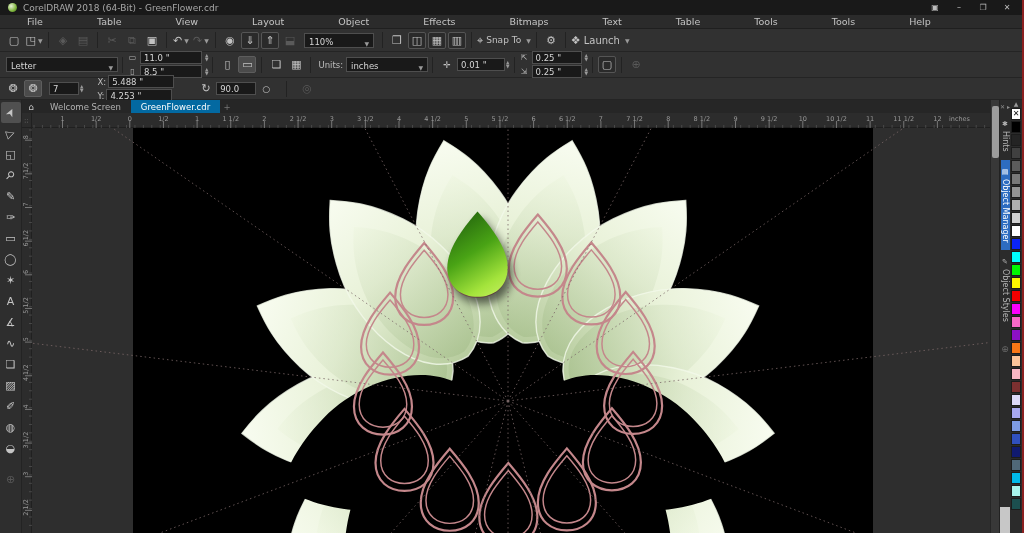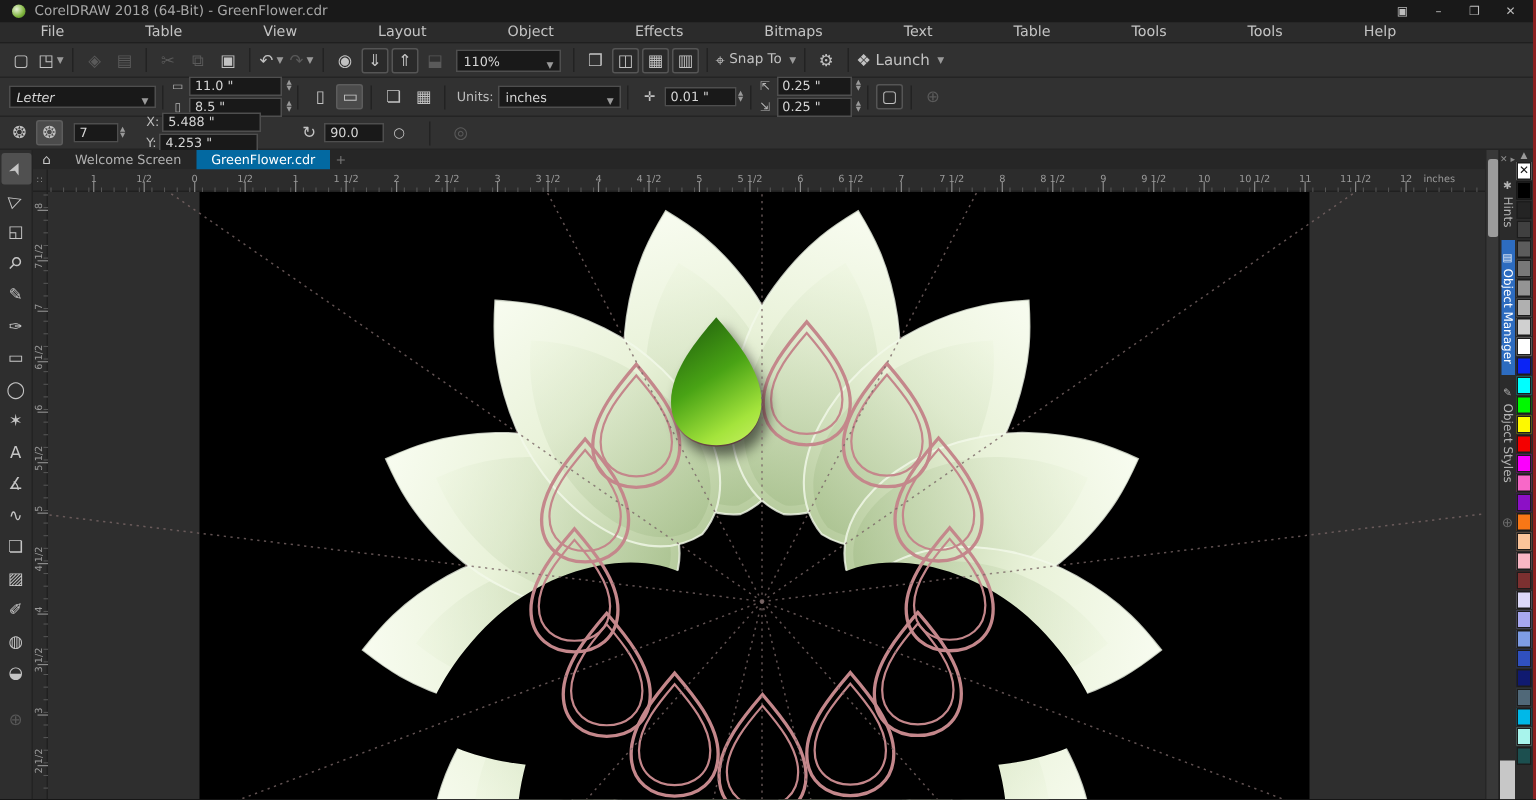--- a/index.html
+++ b/index.html
@@ -170,21 +170,21 @@
       </div>
       <div class="tsep"></div>
       <div class="tbtn">
         <span>❖</span>
         <span style="margin: 0px 3px; font-size: 10px;">Launch</span>
         <span class="caret">▼</span>
       </div>
     </div>
 
   <div class="bar bar2">
-    <div class="combo" style="width:98px;margin-left:6px;font-style:italic;">
+    <div class="combo" style="width:112px;margin-left:6px;">
       <span>Letter</span>
         <span class="caret">▼</span>
     </div>
     <div class="tsep"></div>
     <div class="stack2">
       <div class="frow">
           <span class="ficon">▭</span>
         <div class="field" style="width:62px;">11.0 "</div>
         <div class="spin">
             <span>▲</span>

